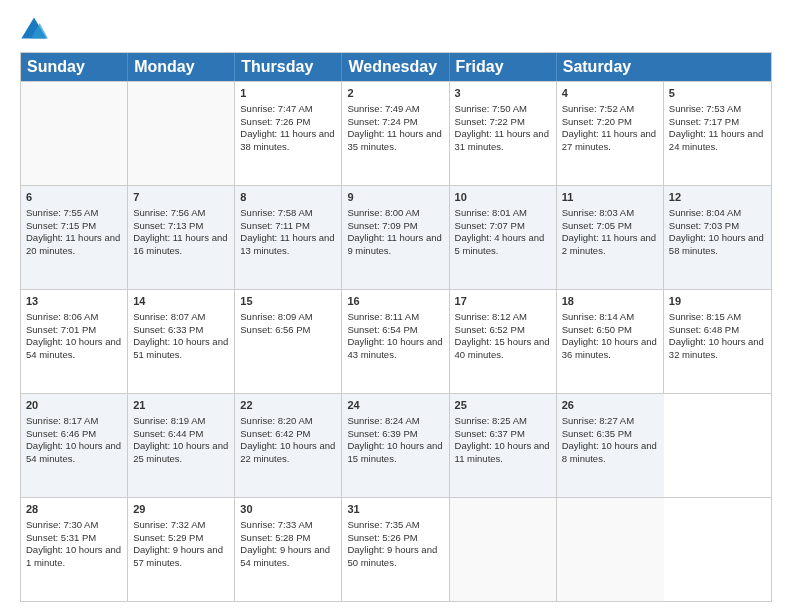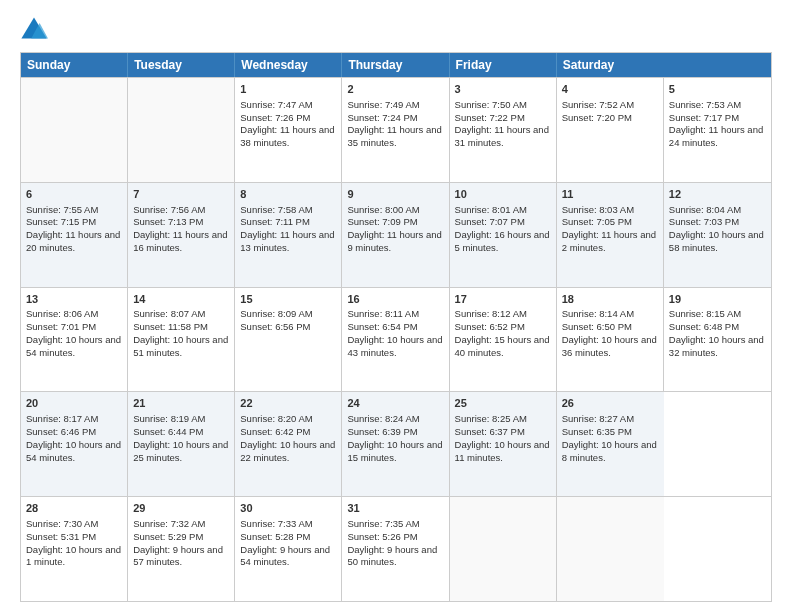--- a/index.html
+++ b/index.html
@@ -59,21 +59,21 @@
       flex-direction: column;
       border: 1px solid #ccc;
     }
     .cal-header {
       display: grid;
       grid-template-columns: repeat(7, 1fr);
       background: #2e75b6;
     }
     .cal-header-cell {
       color: #fff;
-      font-size: 12px;
+      font-size: 16px;
       font-weight: bold;
       padding: 5px 6px;
       text-align: left;
       border-right: 1px solid #4d8fc4;
     }
     .cal-header-cell:last-child { border-right: none; }
     .cal-body {
       flex: 1;
       display: flex;
       flex-direction: column;
@@ -119,48 +119,48 @@
     </div>
     <div class="title-block">
       <div class="month-title"></div>
       <div class="location"></div>
     </div>
   </div>
 
   <div class="calendar">
     <div class="cal-header">
     <div class="cal-header-cell">Sunday</div>
-        <div class="cal-header-cell">Tuesday</div>
+        <div class="cal-header-cell">Monday</div>
+        <div class="cal-header-cell">Thursday</div>
         <div class="cal-header-cell">Wednesday</div>
-        <div class="cal-header-cell">Thursday</div>
         <div class="cal-header-cell">Friday</div>
         <div class="cal-header-cell">Saturday</div>
       </div>
     <div class="cal-body">
     <div class="cal-row">
           <div class="cal-cell empty"></div>
           <div class="cal-cell empty"></div>
           <div class="cal-cell"><span class="day-num">1</span><span>Sunrise: 7:47 AM</span><br><span>Sunset: 7:26 PM</span><br><span>Daylight: 11 hours and 38 minutes.</span></div>
           <div class="cal-cell"><span class="day-num">2</span><span>Sunrise: 7:49 AM</span><br><span>Sunset: 7:24 PM</span><br><span>Daylight: 11 hours and 35 minutes.</span></div>
           <div class="cal-cell"><span class="day-num">3</span><span>Sunrise: 7:50 AM</span><br><span>Sunset: 7:22 PM</span><br><span>Daylight: 11 hours and 31 minutes.</span></div>
-          <div class="cal-cell"><span class="day-num">4</span><span>Sunrise: 7:52 AM</span><br><span>Sunset: 7:20 PM</span><br></div>
+          <div class="cal-cell"><span class="day-num">4</span><span>Sunrise: 7:52 AM</span><br><span>Sunset: 7:20 PM</span><br><span>Daylight: 11 hours and 27 minutes.</span></div>
           <div class="cal-cell"><span class="day-num">5</span><span>Sunrise: 7:53 AM</span><br><span>Sunset: 7:17 PM</span><br><span>Daylight: 11 hours and 24 minutes.</span></div>
         </div>
         <div class="cal-row">
           <div class="cal-cell alt"><span class="day-num">6</span><span>Sunrise: 7:55 AM</span><br><span>Sunset: 7:15 PM</span><br><span>Daylight: 11 hours and 20 minutes.</span></div>
           <div class="cal-cell alt"><span class="day-num">7</span><span>Sunrise: 7:56 AM</span><br><span>Sunset: 7:13 PM</span><br><span>Daylight: 11 hours and 16 minutes.</span></div>
           <div class="cal-cell alt"><span class="day-num">8</span><span>Sunrise: 7:58 AM</span><br><span>Sunset: 7:11 PM</span><br><span>Daylight: 11 hours and 13 minutes.</span></div>
           <div class="cal-cell alt"><span class="day-num">9</span><span>Sunrise: 8:00 AM</span><br><span>Sunset: 7:09 PM</span><br><span>Daylight: 11 hours and 9 minutes.</span></div>
-          <div class="cal-cell alt"><span class="day-num">10</span><span>Sunrise: 8:01 AM</span><br><span>Sunset: 7:07 PM</span><br><span>Daylight: 16 hours and 5 minutes.</span></div>
+          <div class="cal-cell alt"><span class="day-num">10</span><span>Sunrise: 8:01 AM</span><br><span>Sunset: 7:07 PM</span><br><span>Daylight: 4 hours and 5 minutes.</span></div>
           <div class="cal-cell alt"><span class="day-num">11</span><span>Sunrise: 8:03 AM</span><br><span>Sunset: 7:05 PM</span><br><span>Daylight: 11 hours and 2 minutes.</span></div>
           <div class="cal-cell alt"><span class="day-num">12</span><span>Sunrise: 8:04 AM</span><br><span>Sunset: 7:03 PM</span><br><span>Daylight: 10 hours and 58 minutes.</span></div>
         </div>
         <div class="cal-row">
           <div class="cal-cell"><span class="day-num">13</span><span>Sunrise: 8:06 AM</span><br><span>Sunset: 7:01 PM</span><br><span>Daylight: 10 hours and 54 minutes.</span></div>
-          <div class="cal-cell"><span class="day-num">14</span><span>Sunrise: 8:07 AM</span><br><span>Sunset: 11:58 PM</span><br><span>Daylight: 10 hours and 51 minutes.</span></div>
+          <div class="cal-cell"><span class="day-num">14</span><span>Sunrise: 8:07 AM</span><br><span>Sunset: 6:33 PM</span><br><span>Daylight: 10 hours and 51 minutes.</span></div>
           <div class="cal-cell"><span class="day-num">15</span><span>Sunrise: 8:09 AM</span><br><span>Sunset: 6:56 PM</span><br></div>
           <div class="cal-cell"><span class="day-num">16</span><span>Sunrise: 8:11 AM</span><br><span>Sunset: 6:54 PM</span><br><span>Daylight: 10 hours and 43 minutes.</span></div>
           <div class="cal-cell"><span class="day-num">17</span><span>Sunrise: 8:12 AM</span><br><span>Sunset: 6:52 PM</span><br><span>Daylight: 15 hours and 40 minutes.</span></div>
           <div class="cal-cell"><span class="day-num">18</span><span>Sunrise: 8:14 AM</span><br><span>Sunset: 6:50 PM</span><br><span>Daylight: 10 hours and 36 minutes.</span></div>
           <div class="cal-cell"><span class="day-num">19</span><span>Sunrise: 8:15 AM</span><br><span>Sunset: 6:48 PM</span><br><span>Daylight: 10 hours and 32 minutes.</span></div>
         </div>
         <div class="cal-row">
           <div class="cal-cell alt"><span class="day-num">20</span><span>Sunrise: 8:17 AM</span><br><span>Sunset: 6:46 PM</span><br><span>Daylight: 10 hours and 54 minutes.</span></div>
           <div class="cal-cell alt"><span class="day-num">21</span><span>Sunrise: 8:19 AM</span><br><span>Sunset: 6:44 PM</span><br><span>Daylight: 10 hours and 25 minutes.</span></div>
           <div class="cal-cell alt"><span class="day-num">22</span><span>Sunrise: 8:20 AM</span><br><span>Sunset: 6:42 PM</span><br><span>Daylight: 10 hours and 22 minutes.</span></div>

